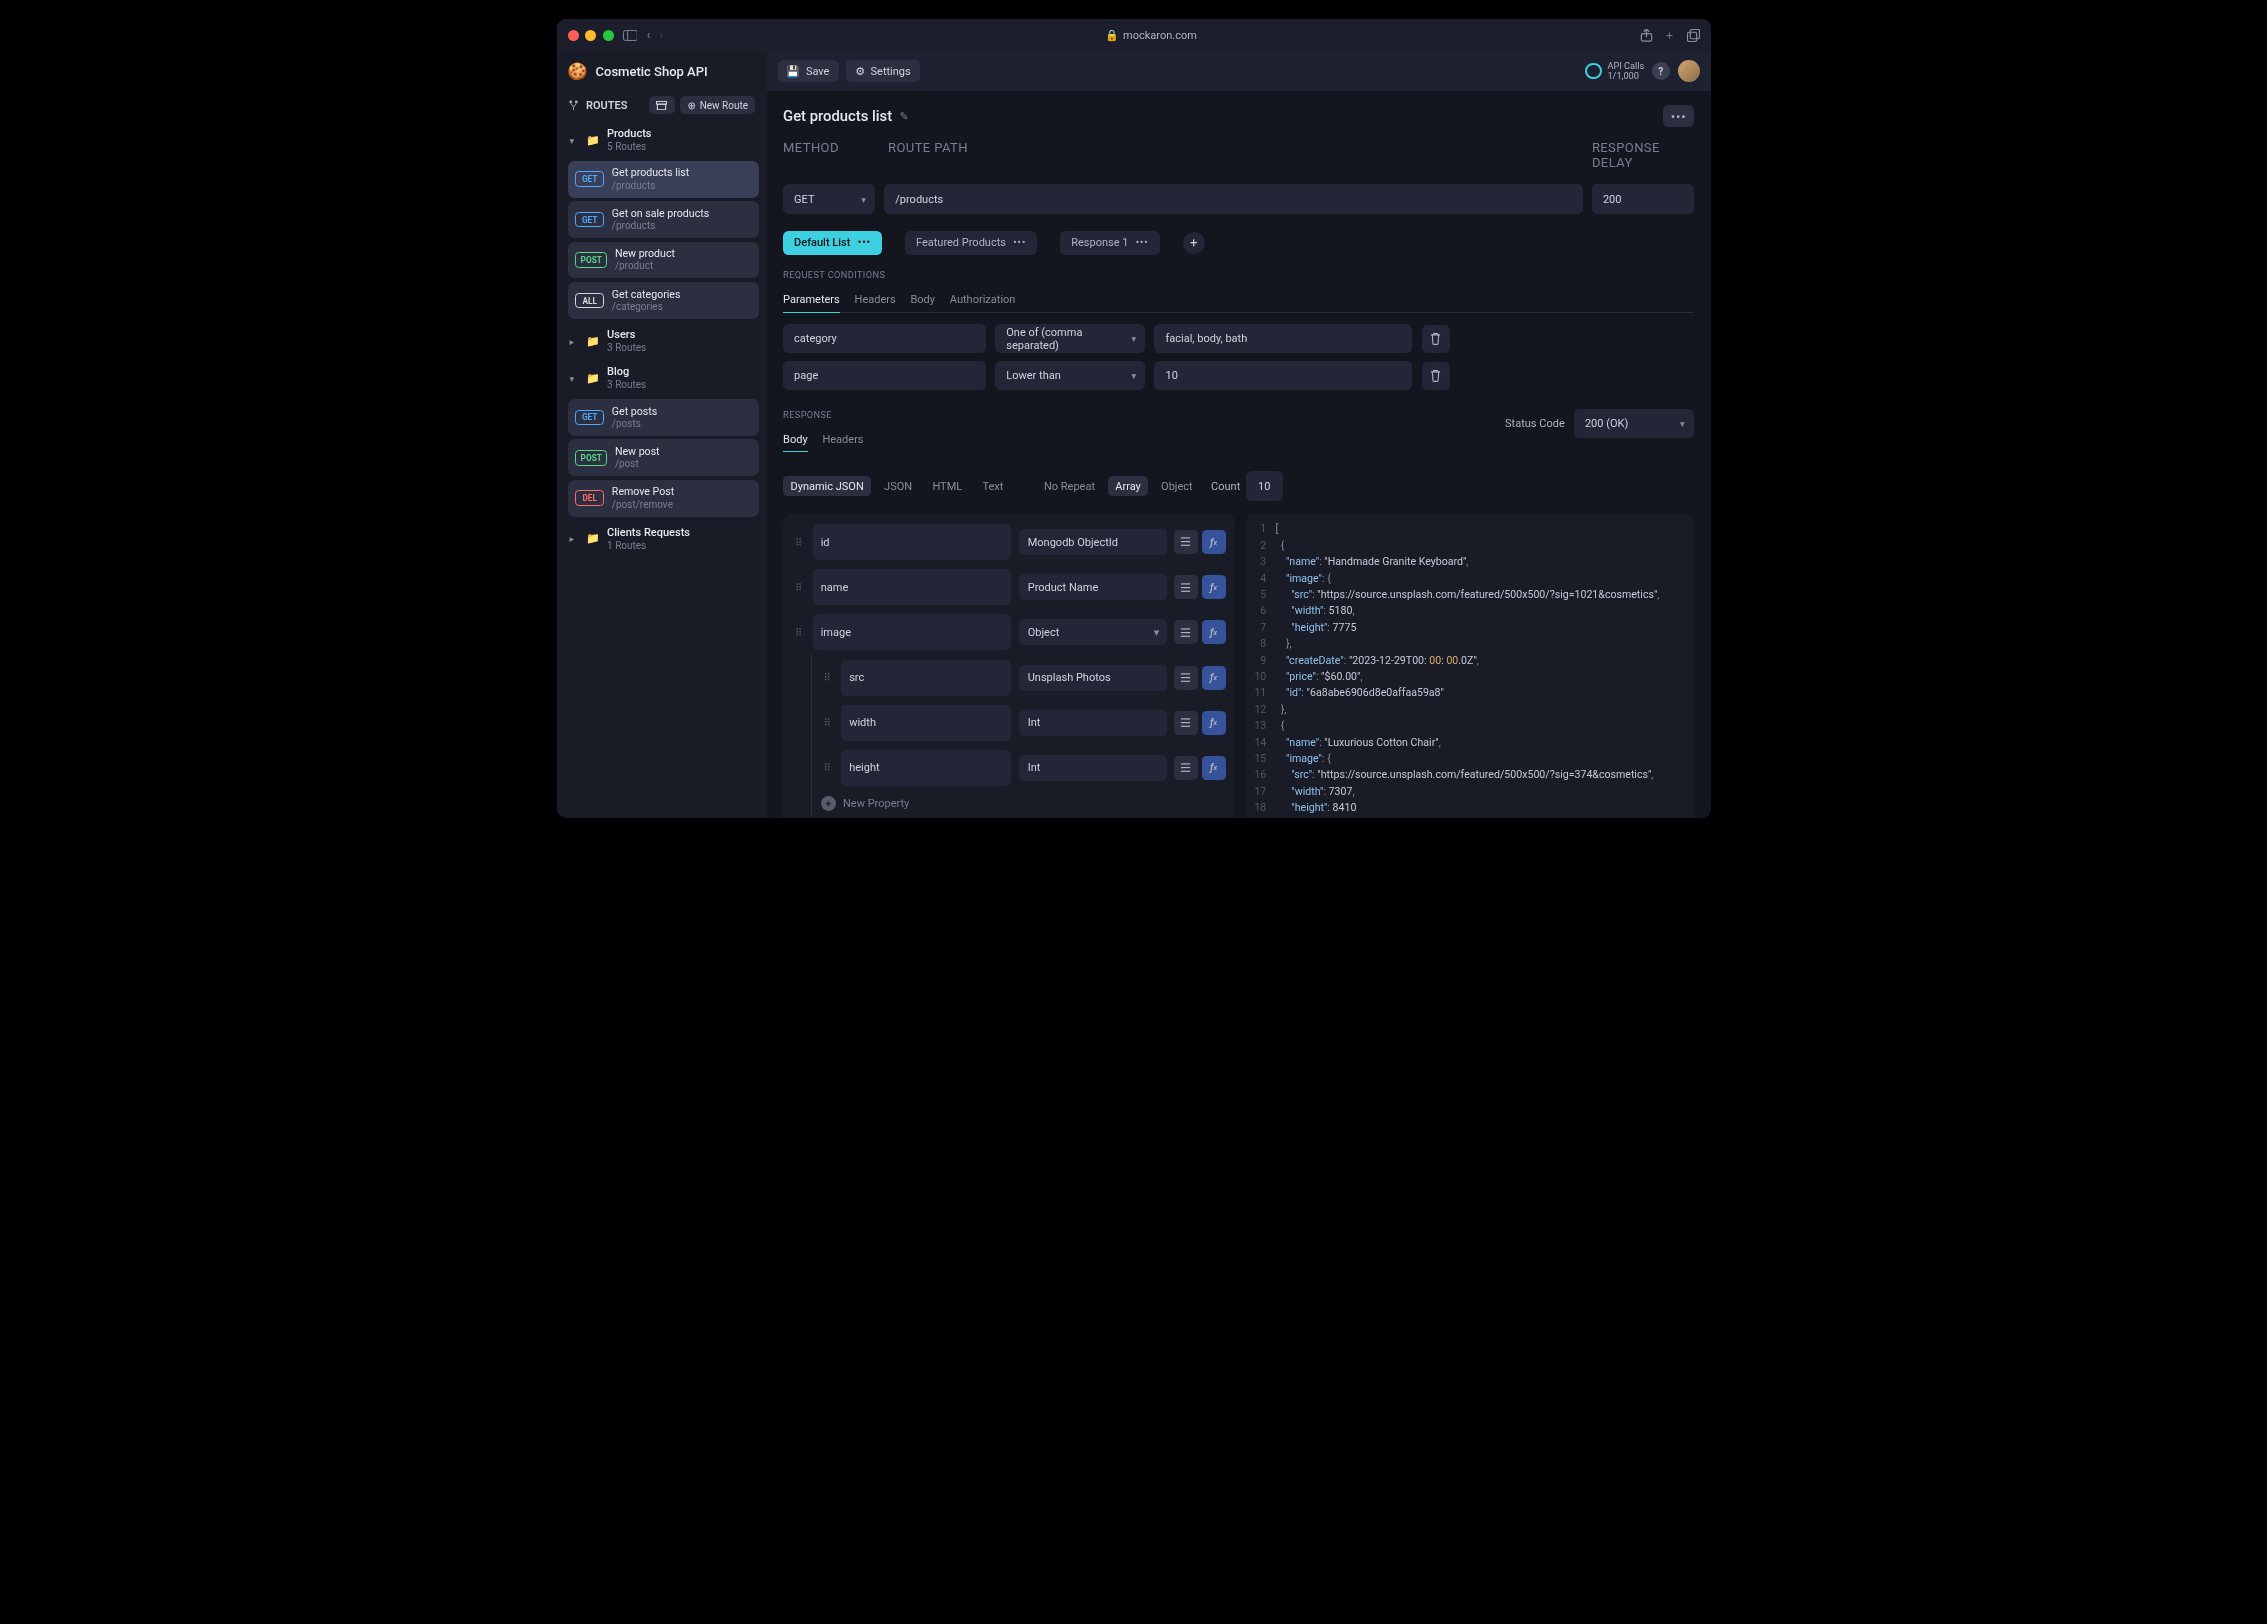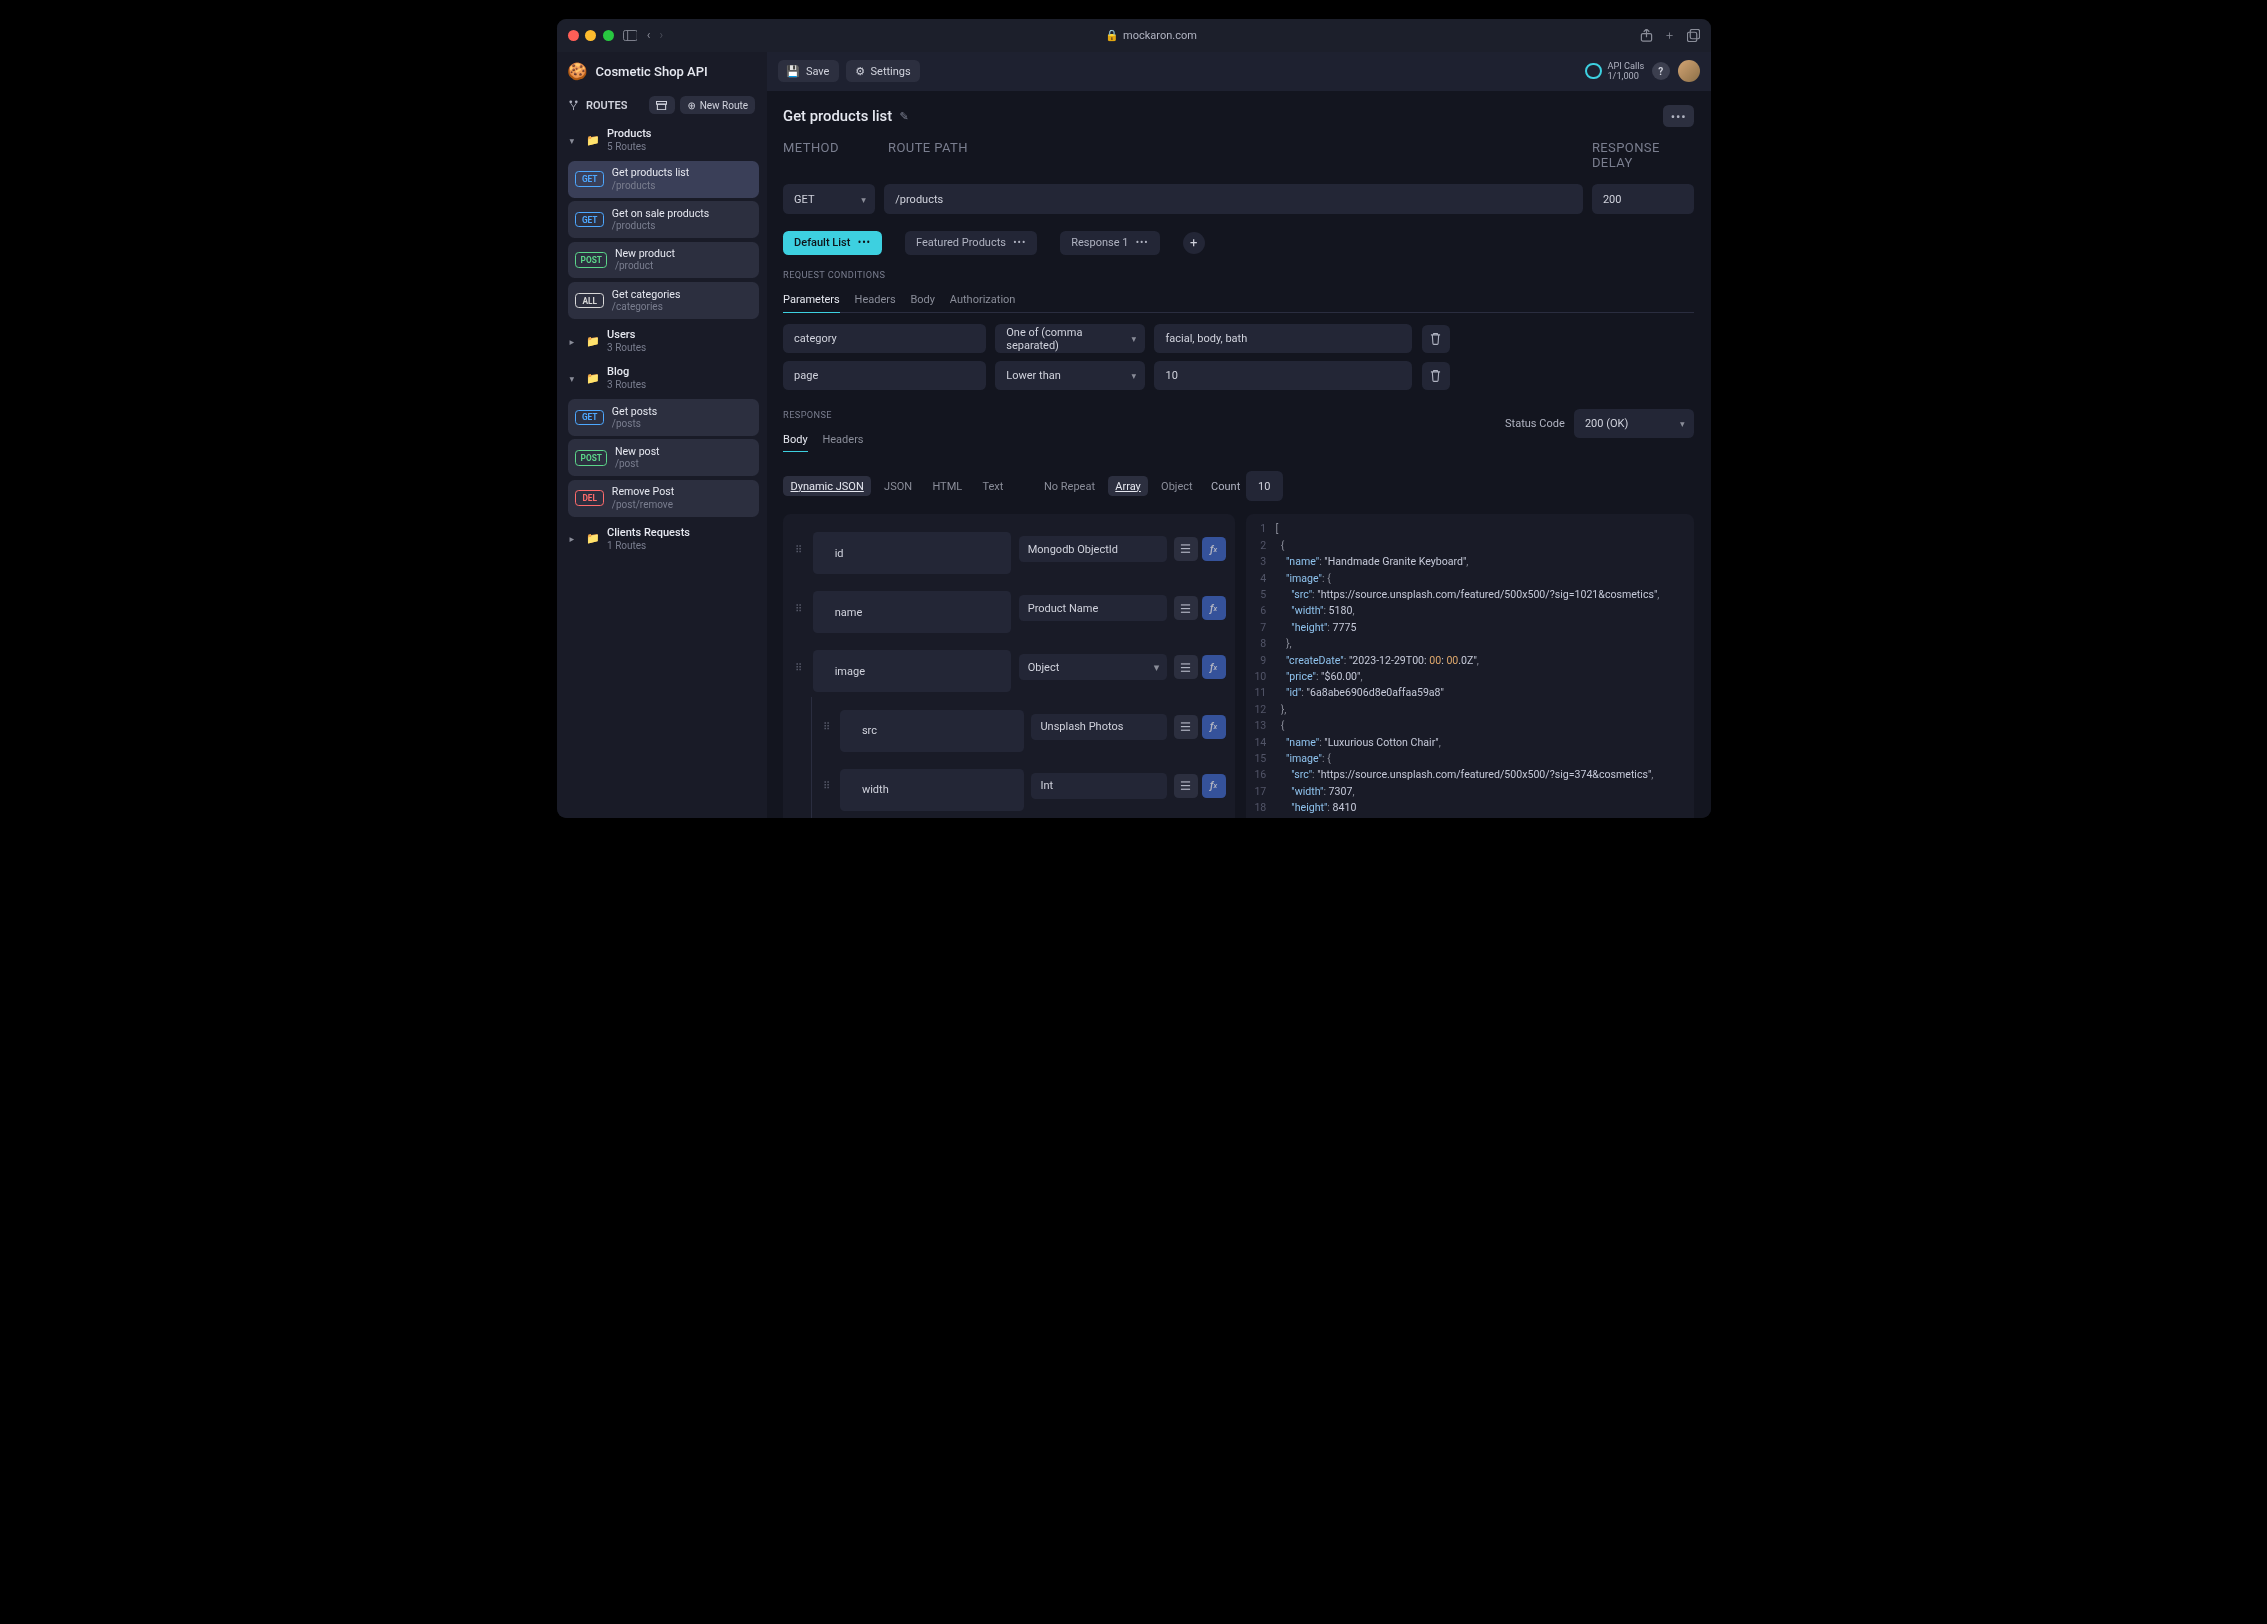--- a/index.html
+++ b/index.html
@@ -78,30 +78,30 @@
 .cond-select { width:150px; }
 .cond-val { width:258px; }
 .trash-btn { width:28px; height:28px; background:#232636; border-radius:5.5px; display:flex; align-items:center; justify-content:center; color:#b0b3c1; cursor:pointer; }
 .placeholder { color:#5f6275; font-style:italic; }
 .response-sec { margin-top:18.5px; }
 .resp-header { display:flex; justify-content:space-between; align-items:flex-start; }
 .status-row { display:flex; align-items:center; gap:9.2px; font-size:11px; color:#b0b3c1; }
 .status-select { width:120px; }
 .body-controls { display:flex; gap:5.5px; align-items:center; margin:9.2px 0 13px; }
 .bc-item { color:#8a8d99; font-size:11px; padding:3.7px 7.4px; border-radius:4.6px; cursor:pointer; }
-.bc-item.active { background:#2c2f3f; color:#e6e8f0;text-decoration:underline; }
+.bc-item.active { background:#2c2f3f; color:#e6e8f0; }
 .bc-gap { width:14.8px; }
 .count-lbl { color:#b0b3c1; font-size:11px; margin-left:5.5px; }
 .count-input { width:37px; text-align:center; }
 .body-split { display:flex; gap:11px; }
 .fields-panel { flex:1; background:#191b27; border-radius:7.4px; padding:5.5px; min-width:0; }
 .code-panel { flex:1; background:#191b27; border-radius:7.4px; padding:7.4px 3.7px; font-family:ui-monospace,Menlo,Consolas,monospace; font-size:10.6px; line-height:1.55; overflow:hidden; min-width:0; }
 .field-row { display:flex; gap:7.4px; align-items:center; padding:4.6px 3.7px; }
 .drag-h { color:#585b6b; font-size:10px; cursor:grab; width:13px; text-align:center; }
-.field-key { flex:1; background:#232636; border:none; border-radius:4.6px; height:42px; padding:0 22px; color:#d1d3dd; font-size:11px; outline:none;margin-top:8px; }
+.field-key { flex:1; background:#232636; border:none; border-radius:4.6px; height:36px; padding:0 8px; color:#d1d3dd; font-size:11px; outline:none; }
 .field-type { width:148px; background:#232636; border-radius:4.6px; height:26px; display:flex; align-items:center; padding:0 9.2px; color:#d1d3dd; font-size:11px; position:relative; cursor:pointer; }
 .field-actions { display:flex; gap:3.7px; }
 .fa-btn { width:24px; height:24px; background:#2c2f3f; border-radius:4.6px; display:flex; align-items:center; justify-content:center; font-size:10px; cursor:pointer; }
 .fa1{ color:#b0b3c1; } .fa2 { color:#b0b3c1; background:#35529a; font-style:italic; font-weight:600; }
 .nested { margin-left:22px; border-left:0.9px solid #2a2d3f; padding-left:5.5px; }
 .new-prop { display:flex; align-items:center; gap:7.4px; padding:5.5px 3.7px 5.5px 3.7px; color:#7a7e8f; font-size:11px; cursor:pointer; }
 .plus-circ { width:14.8px; height:14.8px; border-radius:50%; background:#585b6b; color:#191b27; display:flex; align-items:center; justify-content:center; font-size:10px; font-weight:700; }
 .code-line { display:flex; }
 .ln { width:26px; text-align:right; color:#525568; padding-right:9.2px; user-select:none; }
 .code { white-space:pre; color:#c6cad9; }

